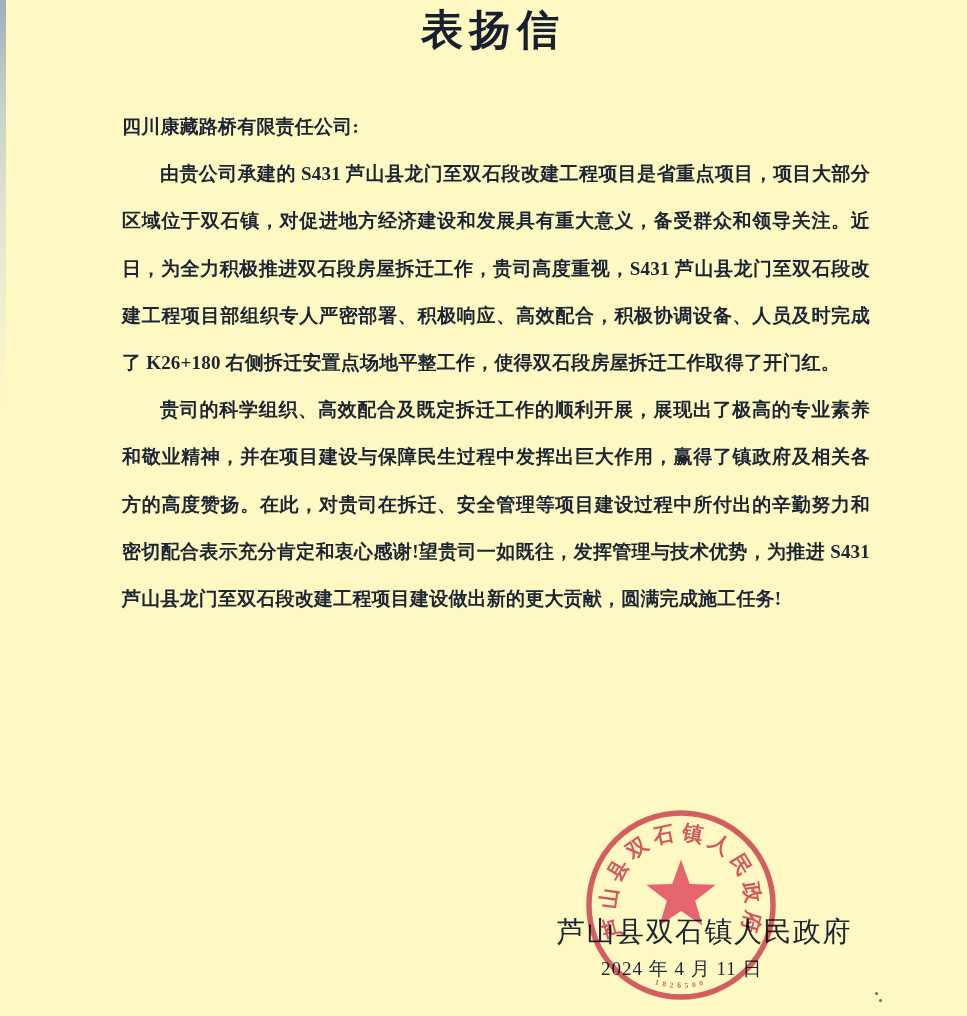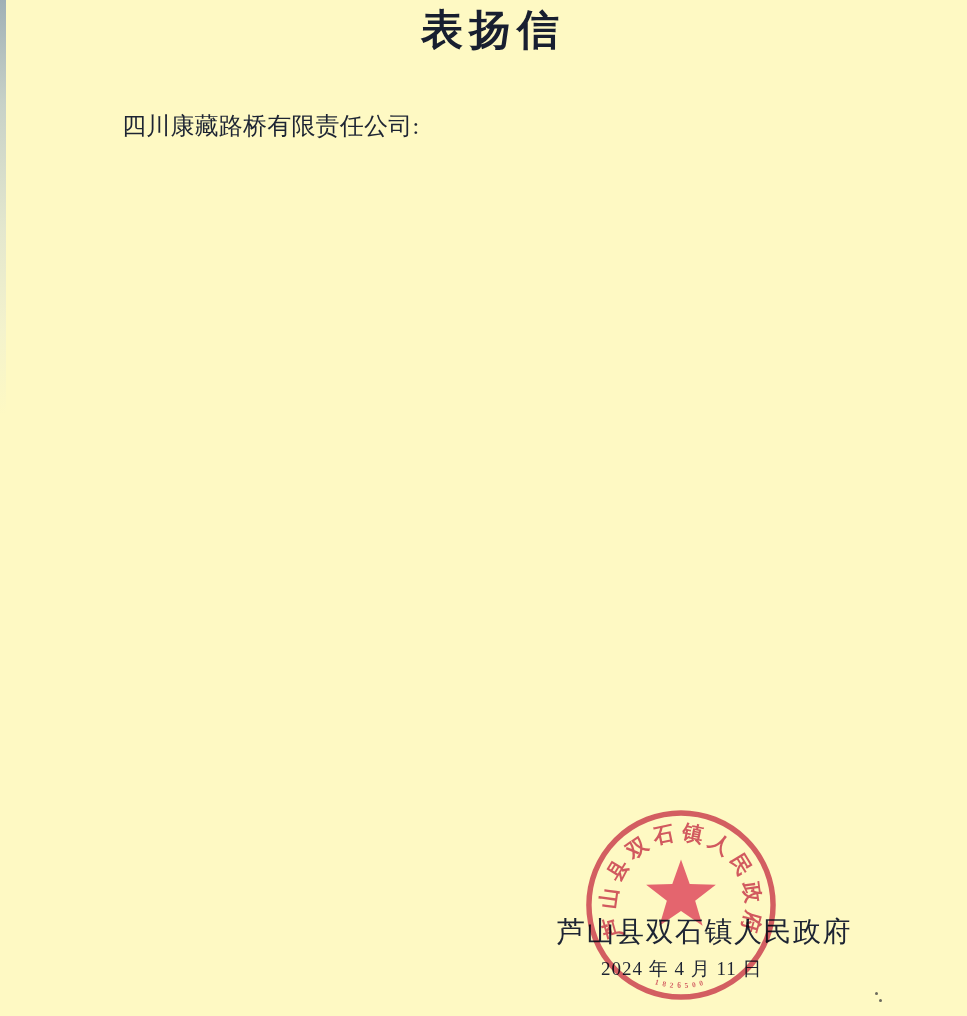--- a/index.html
+++ b/index.html
@@ -40,24 +40,25 @@
     font-size: 42px;
     font-weight: bold;
     letter-spacing: 6px;
     color: #181f30;
   }
   .letter-body {
     position: absolute;
     left: 122px;
     top: 103px;
     width: 748px;
-    font-size: 24px;
+    font-size: 19px;
     line-height: 47.2px;
     text-align: justify;
     letter-spacing: 0.2px;
+    font-weight: bold;
   }
   .letter-body p {
     margin: 0;
   }
   .para {
     text-indent: 2em;
   }
   .sig-name {
     position: absolute;
     left: 557px;
@@ -102,20 +103,22 @@
 <body>
 
 <div class="page">
 
   <div class="edge-artifact"></div>
 
   <h1 class="title">表扬信</h1>
 
   <div class="letter-body">
     <p class="salutation">四川康藏路桥有限责任公司:</p>
+    <p class="para">由贵公司承建的 S431 芦山县龙门至双石段改建工程项目是省重点项目，项目大部分区域位于双石镇，对促进地方经济建设和发展具有重大意义，备受群众和领导关注。近日，为全力积极推进双石段房屋拆迁工作，贵司高度重视，S431 芦山县龙门至双石段改建工程项目部组织专人严密部署、积极响应、高效配合，积极协调设备、人员及时完成了 K26+180 右侧拆迁安置点场地平整工作，使得双石段房屋拆迁工作取得了开门红。</p>
+    <p class="para">贵司的科学组织、高效配合及既定拆迁工作的顺利开展，展现出了极高的专业素养和敬业精神，并在项目建设与保障民生过程中发挥出巨大作用，赢得了镇政府及相关各方的高度赞扬。在此，对贵司在拆迁、安全管理等项目建设过程中所付出的辛勤努力和密切配合表示充分肯定和衷心感谢!望贵司一如既往，发挥管理与技术优势，为推进 S431 芦山县龙门至双石段改建工程项目建设做出新的更大贡献，圆满完成施工任务!</p>
   </div>
 
   <div class="sig-name">芦山县双石镇人民政府</div>
   <div class="sig-date">2024 年 4 月 11 日</div>
 
   <svg class="seal" viewBox="0 0 200 200" xmlns="http://www.w3.org/2000/svg">
     <defs>
       <path id="seal-text-arc" d="M 42.8 133 A 66 66 0 1 1 157.2 133" fill="none"></path>
       <path id="seal-serial-arc" d="M 64.5 176.1 A 84 84 0 0 0 135.5 176.1" fill="none"></path>
     </defs>

